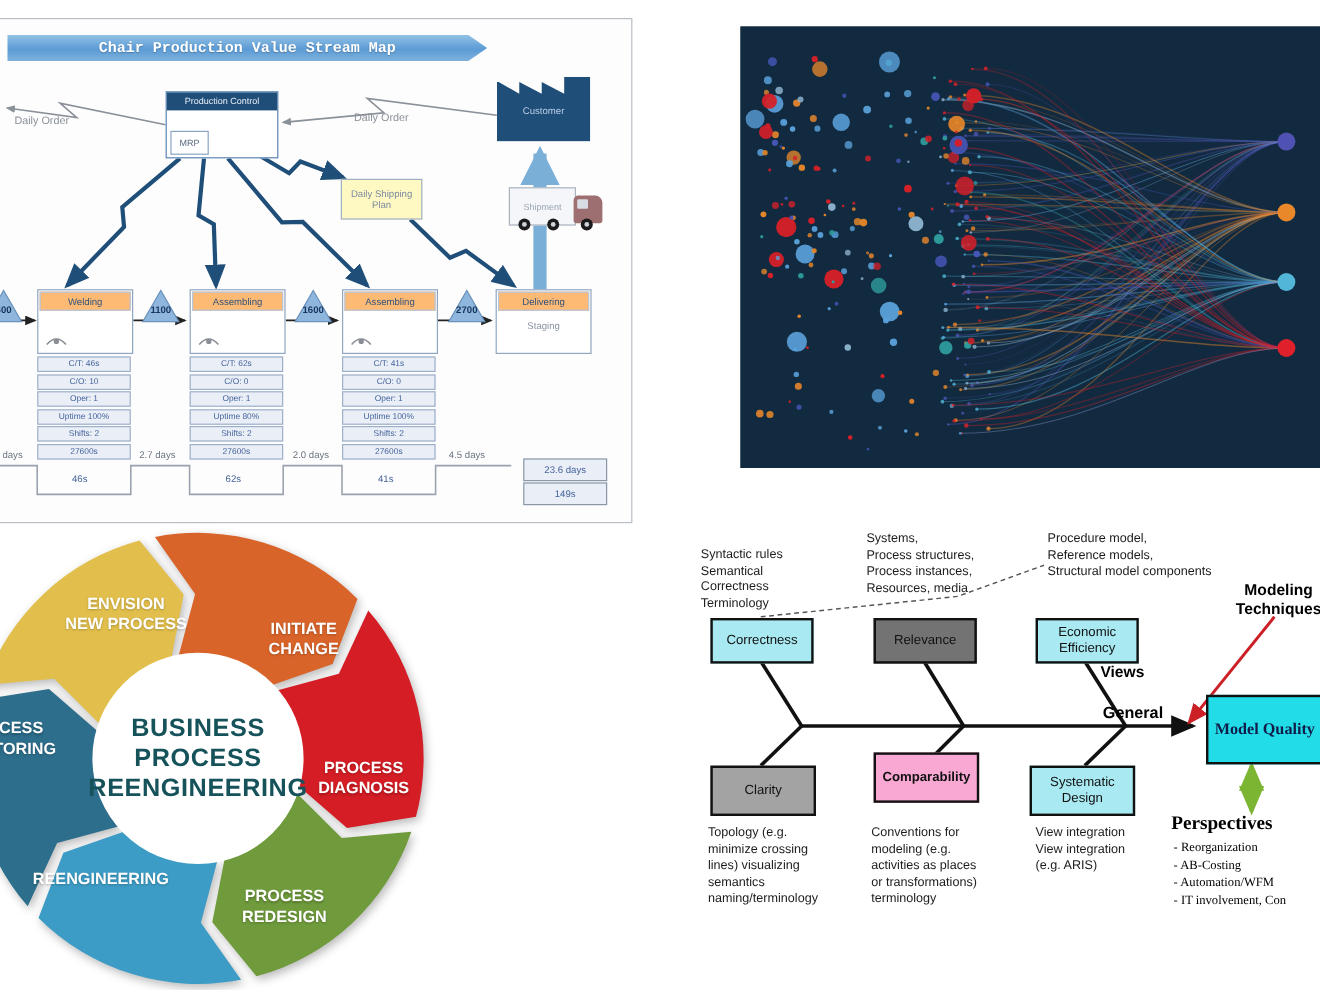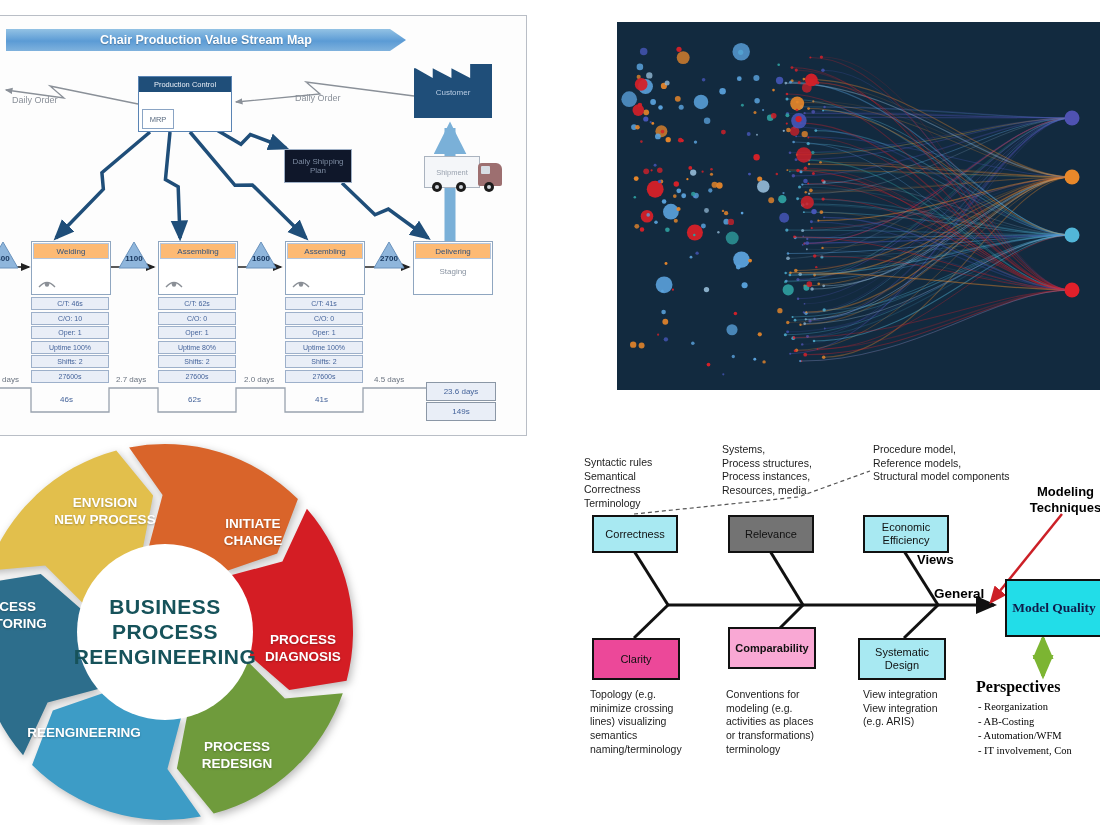--- a/index.html
+++ b/index.html
@@ -6,48 +6,48 @@
   #screen{position:relative;width:1100px;height:825px;background:#fff;overflow:hidden;
           font-family:"Liberation Sans",sans-serif;}
   
   #vsm{position:absolute;left:-3px;top:15px;width:528px;height:419px;background:#fdfdfd;
        border:1px solid #b9bec6;}
   #vsm-art{position:absolute;left:0;top:0;}
   .vsm-banner{position:absolute;left:8px;top:13px;width:400px;height:22px;
       background:linear-gradient(#93c2e4,#5b9bd5 55%,#7fb2dd);
       clip-path:polygon(0 0,96% 0,100% 50%,96% 100%,0 100%);
       color:#fff;font-weight:bold;font-size:12.5px;display:flex;align-items:center;justify-content:center;
-      text-shadow:0 1px 1px rgba(0,0,0,.25);}
+      text-shadow:0 1px 1px rgba(0,0,0,.25);font-family:Liberation Mono, monospace;}
   .pc-box{position:absolute;left:140px;top:60px;width:92px;height:54px;background:#fff;border:1px solid #5a84b4;}
   .pc-head{height:15px;background:#1f4e79;color:#e8eef6;font-size:7.5px;display:flex;align-items:center;justify-content:center;}
   .mrp-box{position:absolute;left:3px;top:32px;width:30px;height:18px;border:1px solid #8aa4c4;background:#fff;
       color:#5a6b80;font-size:7.5px;display:flex;align-items:center;justify-content:center;}
   .factory{position:absolute;left:416px;top:48px;width:78px;height:54px;background:#1f4e79;
       clip-path:polygon(0 30%,0 8%,2% 8%,24% 26%,24% 8%,48% 26%,48% 8%,72% 26%,72% 0,100% 0,100% 100%,0 100%);}
   .factory-label{position:absolute;left:416px;top:72px;width:78px;text-align:center;color:#b9cde4;font-size:8px;}
   .daily-order{position:absolute;color:#8a9099;font-size:9px;}
-  .ship-plan{position:absolute;left:286px;top:133px;width:66px;height:32px;background:#0f172a;border:1px solid #9fb0c6;
+  .ship-plan{position:absolute;left:286px;top:133px;width:66px;height:32px;background:#fef9c3;border:1px solid #9fb0c6;
       color:#7c8aa0;font-size:8px;display:flex;align-items:center;justify-content:center;text-align:center;line-height:1.15;}
   .trailer{position:absolute;left:426px;top:140px;width:54px;height:30px;background:#f4f6f9;border:1px solid #aab3bf;
       color:#9aa3b0;font-size:7.5px;display:flex;align-items:center;justify-content:center;}
   .cab{position:absolute;left:480px;top:147px;width:24px;height:23px;background:#9d6f70;border-radius:4px 6px 2px 2px;}
   .cab-win{position:absolute;left:483px;top:150px;width:9px;height:8px;background:#d8dde4;border-radius:1px;}
   .wheel{position:absolute;width:10px;height:10px;background:#1b1b1b;border-radius:50%;}
   .wheel:after{content:"";position:absolute;left:3px;top:3px;width:4px;height:4px;background:#cfd4da;border-radius:50%;}
   .proc-box{position:absolute;top:225px;width:78px;height:52px;background:#fff;border:1px solid #8fa6c0;}
   .proc-head{height:14px;margin:1px;background:#fdba74;border:1px solid #b5c6dd;color:#33537c;font-size:8px;
       display:flex;align-items:center;justify-content:center;}
   .proc-sub{margin-top:8px;text-align:center;color:#8a94a2;font-size:8px;}
   .eye{position:absolute;left:6px;top:36px;}
   .stat-table{position:absolute;top:281px;width:78px;}
   .stat-row{height:11px;margin-bottom:1.5px;background:#e9eef7;border:1px solid #9db0ca;color:#44639a;
       font-size:7px;display:flex;align-items:center;justify-content:center;}
   .tl-label{position:absolute;font-size:8px;color:#6b7480;}
   .tl-value{position:absolute;font-size:8px;color:#44639a;}
-  .totals{position:absolute;left:428px;top:366px;width:70px;}
+  .totals{position:absolute;left:438px;top:366px;width:70px;}
   .total-cell{height:17px;background:#e9eef7;border:1px solid #8b97a6;color:#44639a;font-size:8px;
       display:flex;align-items:center;justify-content:center;margin-bottom:1px;}
   
   #network{position:absolute;left:617px;top:22px;width:483px;height:368px;background:#122a3f;}
   
   #cycle{position:absolute;left:0;top:0;}
   .cycle-label{position:absolute;transform:translate(-50%,-50%);color:#fff;font-weight:bold;font-size:13.5px;
       text-align:center;white-space:pre-line;line-height:1.25;text-shadow:0 1px 2px rgba(0,0,0,.25);}
   .cycle-center{position:absolute;left:165px;top:632px;transform:translate(-50%,-50%);width:250px;text-align:center;
       font-weight:bold;font-size:21px;line-height:1.2;white-space:pre-line;letter-spacing:.5px;}
@@ -671,34 +671,34 @@
 modeling (e.g.
 activities as places
 or transformations)
 terminology</div>
     <div class="fb-note" style="left:293px;top:248px;">View integration
 View integration
 (e.g. ARIS)</div>
     <div class="fb-bold" style="left:438px;top:44px;width:115px;">Modeling
 Techniques</div>
     <div class="fb-bold" style="left:347px;top:112px;">Views</div>
-    <div class="fb-bold" style="left:364px;top:146px;font-size:13.5px;">General</div>
+    <div class="fb-bold" style="left:349px;top:146px;font-size:13.5px;">General</div>
     <div class="fb-head-box" style="background: rgb(34, 221, 232);">
       <span>Model Quality</span>
     </div>
     <div class="fb-persp-head">Perspectives</div>
     <div class="fb-persp-list" id="persp-list">
         <div class="fb-persp-item">- Reorganization</div>
         <div class="fb-persp-item">- AB-Costing</div>
         <div class="fb-persp-item">- Automation/WFM</div>
         <div class="fb-persp-item">- IT involvement, Con</div>
       </div>
   <div class="fb-box" style="left: 22px; top: 75px; width: 82px; height: 34px; background: rgb(168, 233, 242);">Correctness</div>
       <div class="fb-box" style="left: 158px; top: 75px; width: 82px; height: 34px; background: #737373;">Relevance</div>
       <div class="fb-box" style="left: 293px; top: 75px; width: 82px; height: 34px; background: rgb(168, 233, 242);">Economic
 Efficiency</div>
-      <div class="fb-box" style="left: 22px; top: 198px; width: 84px; height: 38px; background: #ec4899;">Clarity</div>
+      <div class="fb-box" style="left: 22px; top: 198px; width: 84px; height: 38px; background: #a3a3a3;">Clarity</div>
       <div class="fb-box" style="left: 158px; top: 187px; width: 84px; height: 38px; background: #f9a8d4; font-weight: bold;">Comparability</div>
       <div class="fb-box" style="left: 288px; top: 198px; width: 84px; height: 38px; background: rgb(168, 233, 242);">Systematic
 Design</div>
     </div>
 
 </div>
 
 </body></html>

